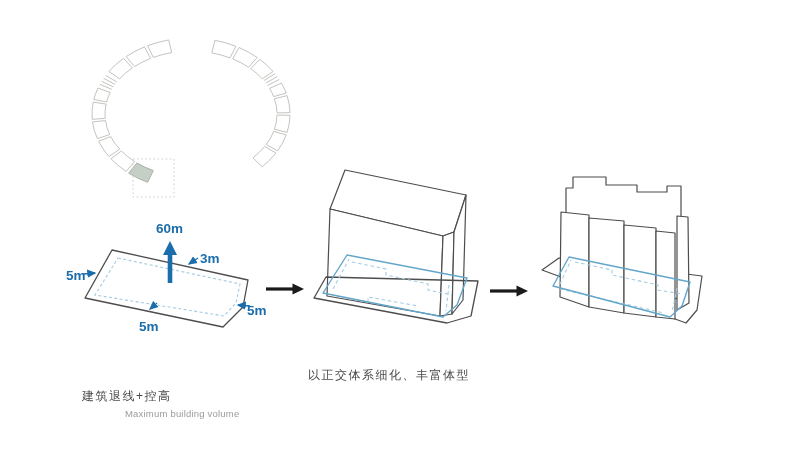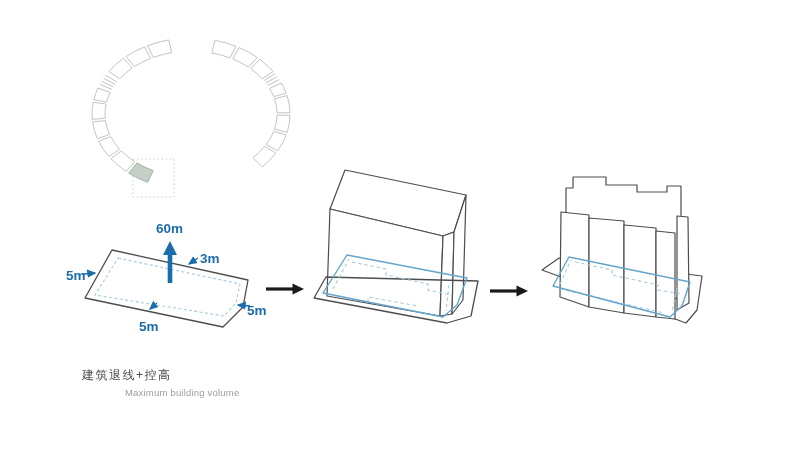--- a/index.html
+++ b/index.html
@@ -126,19 +126,20 @@
       <g>
         <polyline class="blue-dash" points="560,284 571,260"></polyline>
         <polyline class="blue-dash" points="575,262 612,270 612,275 658,285 658,290 682,294"></polyline>
         <polyline class="blue-dash" points="560,289 664,313"></polyline>
         <polyline class="blue-dash" points="677,288 672,312"></polyline>
         <polygon class="blue-solid" points="569,257 690,282 682,306 670,317 553,286"></polygon>
       </g>
     </g>
   </svg>
 
-  <div class="caption" style="left:82px;top:367px">
+  <div class="caption" style="left:82px;top:388px">
     <div class="zh">建筑退线+控高</div>
     <div class="en">Maximum building volume</div>
   </div>
   <div class="caption" style="left:308px;top:367px">
+    <div class="zh">以正交体系细化、丰富体型</div>
   </div>
 </div>
 
 </body></html>

